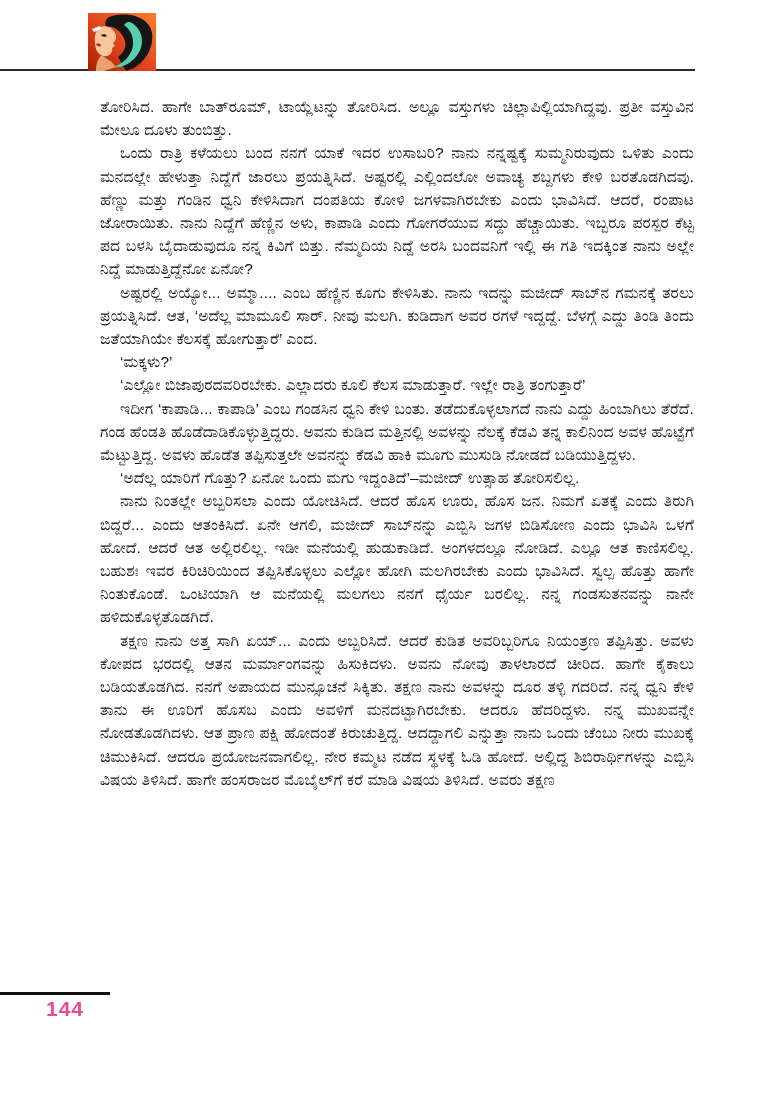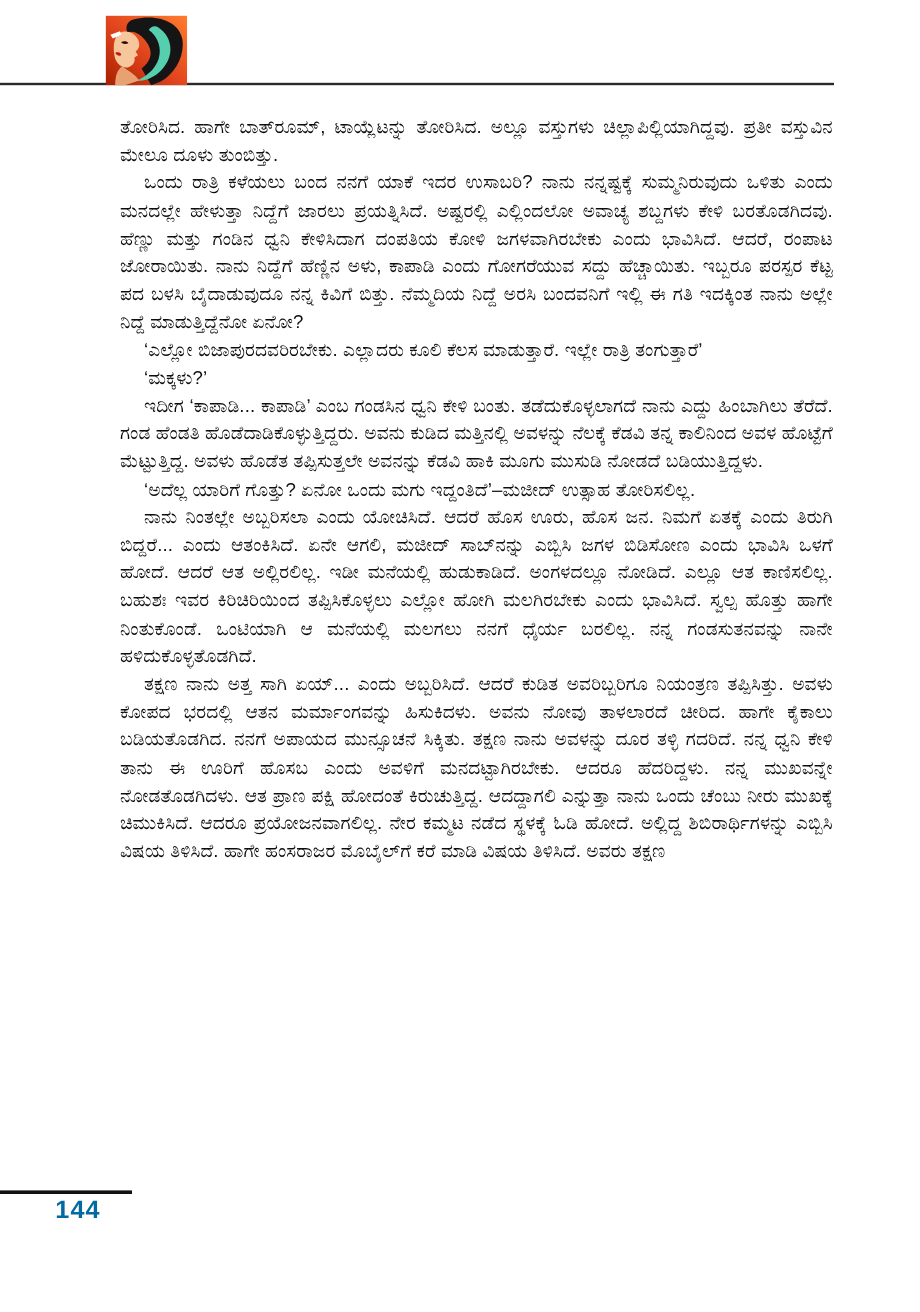--- a/index.html
+++ b/index.html
@@ -49,21 +49,21 @@
     width: 110px; height: 3px;
     background: #111111;
   }
   .page-number {
     position: absolute;
     left: 36px; top: 997px;
     width: 58px;
     font-size: 21px;
     font-weight: bold;
     letter-spacing: 1px;
-    color: #0369a1;
+    color: #ec4899;
     text-align: center;
   }
 </style>
 </head>
 <body>
 
 <div class="page">
 
   <div class="header-rule"></div>
 
@@ -89,22 +89,23 @@
     <path fill="#2a0a00" d="M13,22 C15,21 18,21 19,23 C17,24 14,24 13,22 Z"></path>
 
     <path fill="#ffffff" d="M4,16 L12,13 L13,16 L6,19 Z"></path>
 
     <path fill="#c01800" d="M8,31 C11,30 13,31 13,33 C11,34 9,33 8,31 Z"></path>
   </svg>
 
   <div class="content">
     <p>ತೋರಿಸಿದ. ಹಾಗೇ ಬಾತ್‌ರೂಮ್, ಟಾಯ್ಲೆಟನ್ನು ತೋರಿಸಿದ. ಅಲ್ಲೂ ವಸ್ತುಗಳು ಚಿಲ್ಲಾಪಿಲ್ಲಿಯಾಗಿದ್ದವು. ಪ್ರತೀ ವಸ್ತುವಿನ ಮೇಲೂ ದೂಳು ತುಂಬಿತ್ತು.</p>
     <p class="indent">ಒಂದು ರಾತ್ರಿ ಕಳೆಯಲು ಬಂದ ನನಗೆ ಯಾಕೆ ಇದರ ಉಸಾಬರಿ? ನಾನು ನನ್ನಷ್ಟಕ್ಕೆ ಸುಮ್ಮನಿರುವುದು ಒಳಿತು ಎಂದು ಮನದಲ್ಲೇ ಹೇಳುತ್ತಾ ನಿದ್ದೆಗೆ ಜಾರಲು ಪ್ರಯತ್ನಿಸಿದೆ. ಅಷ್ಟರಲ್ಲಿ ಎಲ್ಲಿಂದಲೋ ಅವಾಚ್ಯ ಶಬ್ದಗಳು ಕೇಳಿ ಬರತೊಡಗಿದವು. ಹೆಣ್ಣು ಮತ್ತು ಗಂಡಿನ ಧ್ವನಿ ಕೇಳಿಸಿದಾಗ ದಂಪತಿಯ ಕೋಳಿ ಜಗಳವಾಗಿರಬೇಕು ಎಂದು ಭಾವಿಸಿದೆ. ಆದರೆ, ರಂಪಾಟ ಜೋರಾಯಿತು. ನಾನು ನಿದ್ದೆಗೆ ಹೆಣ್ಣಿನ ಅಳು, ಕಾಪಾಡಿ ಎಂದು ಗೋಗರೆಯುವ ಸದ್ದು ಹೆಚ್ಚಾಯಿತು. ಇಬ್ಬರೂ ಪರಸ್ಪರ ಕೆಟ್ಟ ಪದ ಬಳಸಿ ಬೈದಾಡುವುದೂ ನನ್ನ ಕಿವಿಗೆ ಬಿತ್ತು. ನೆಮ್ಮದಿಯ ನಿದ್ದೆ ಅರಸಿ ಬಂದವನಿಗೆ ಇಲ್ಲಿ ಈ ಗತಿ ಇದಕ್ಕಿಂತ ನಾನು ಅಲ್ಲೇ ನಿದ್ದೆ ಮಾಡುತ್ತಿದ್ದೆನೋ ಏನೋ?</p>
+    <p class="indent">ಅಷ್ಟರಲ್ಲಿ ಅಯ್ಯೋ... ಅಮ್ಮಾ.... ಎಂಬ ಹೆಣ್ಣಿನ ಕೂಗು ಕೇಳಿಸಿತು. ನಾನು ಇದನ್ನು ಮಜೀದ್ ಸಾಬ್‌ನ ಗಮನಕ್ಕೆ ತರಲು ಪ್ರಯತ್ನಿಸಿದೆ. ಆತ, ‘ಅದೆಲ್ಲ ಮಾಮೂಲಿ ಸಾರ್. ನೀವು ಮಲಗಿ. ಕುಡಿದಾಗ ಅವರ ರಗಳೆ ಇದ್ದದ್ದೆ. ಬೆಳಗ್ಗೆ ಎದ್ದು ತಿಂಡಿ ತಿಂದು ಜತೆಯಾಗಿಯೇ ಕೆಲಸಕ್ಕೆ ಹೋಗುತ್ತಾರೆ’ ಎಂದ.</p>
+    <p class="indent">‘ಮಕ್ಕಳು?’</p>
     <p class="indent">‘ಎಲ್ಲೋ ಬಿಜಾಪುರದವರಿರಬೇಕು. ಎಲ್ಲಾದರು ಕೂಲಿ ಕೆಲಸ ಮಾಡುತ್ತಾರೆ. ಇಲ್ಲೇ ರಾತ್ರಿ ತಂಗುತ್ತಾರೆ’</p>
-    <p class="indent">‘ಮಕ್ಕಳು?’</p>
     <p class="indent">ಇದೀಗ ‘ಕಾಪಾಡಿ... ಕಾಪಾಡಿ’ ಎಂಬ ಗಂಡಸಿನ ಧ್ವನಿ ಕೇಳಿ ಬಂತು. ತಡೆದುಕೊಳ್ಳಲಾಗದೆ ನಾನು ಎದ್ದು ಹಿಂಬಾಗಿಲು ತೆರೆದೆ. ಗಂಡ ಹೆಂಡತಿ ಹೊಡೆದಾಡಿಕೊಳ್ಳುತ್ತಿದ್ದರು. ಅವನು ಕುಡಿದ ಮತ್ತಿನಲ್ಲಿ ಅವಳನ್ನು ನೆಲಕ್ಕೆ ಕೆಡವಿ ತನ್ನ ಕಾಲಿನಿಂದ ಅವಳ ಹೊಟ್ಟೆಗೆ ಮೆಟ್ಟುತ್ತಿದ್ದ. ಅವಳು ಹೊಡೆತ ತಪ್ಪಿಸುತ್ತಲೇ ಅವನನ್ನು ಕೆಡವಿ ಹಾಕಿ ಮೂಗು ಮುಸುಡಿ ನೋಡದೆ ಬಡಿಯುತ್ತಿದ್ದಳು.</p>
     <p class="indent">‘ಅದೆಲ್ಲ ಯಾರಿಗೆ ಗೊತ್ತು? ಏನೋ ಒಂದು ಮಗು ಇದ್ದಂತಿದೆ’–ಮಜೀದ್ ಉತ್ಸಾಹ ತೋರಿಸಲಿಲ್ಲ.</p>
     <p class="indent">ನಾನು ನಿಂತಲ್ಲೇ ಅಬ್ಬರಿಸಲಾ ಎಂದು ಯೋಚಿಸಿದೆ. ಆದರೆ ಹೊಸ ಊರು, ಹೊಸ ಜನ. ನಿಮಗೆ ಏತಕ್ಕೆ ಎಂದು ತಿರುಗಿ ಬಿದ್ದರೆ... ಎಂದು ಆತಂಕಿಸಿದೆ. ಏನೇ ಆಗಲಿ, ಮಜೀದ್ ಸಾಬ್‌ನನ್ನು ಎಬ್ಬಿಸಿ ಜಗಳ ಬಿಡಿಸೋಣ ಎಂದು ಭಾವಿಸಿ ಒಳಗೆ ಹೋದೆ. ಆದರೆ ಆತ ಅಲ್ಲಿರಲಿಲ್ಲ. ಇಡೀ ಮನೆಯಲ್ಲಿ ಹುಡುಕಾಡಿದೆ. ಅಂಗಳದಲ್ಲೂ ನೋಡಿದೆ. ಎಲ್ಲೂ ಆತ ಕಾಣಿಸಲಿಲ್ಲ. ಬಹುಶಃ ಇವರ ಕಿರಿಚಿರಿಯಿಂದ ತಪ್ಪಿಸಿಕೊಳ್ಳಲು ಎಲ್ಲೋ ಹೋಗಿ ಮಲಗಿರಬೇಕು ಎಂದು ಭಾವಿಸಿದೆ. ಸ್ವಲ್ಪ ಹೊತ್ತು ಹಾಗೇ ನಿಂತುಕೊಂಡೆ. ಒಂಟಿಯಾಗಿ ಆ ಮನೆಯಲ್ಲಿ ಮಲಗಲು ನನಗೆ ಧೈರ್ಯ ಬರಲಿಲ್ಲ. ನನ್ನ ಗಂಡಸುತನವನ್ನು ನಾನೇ ಹಳಿದುಕೊಳ್ಳತೊಡಗಿದೆ.</p>
     <p class="indent">ತಕ್ಷಣ ನಾನು ಅತ್ತ ಸಾಗಿ ಏಯ್... ಎಂದು ಅಬ್ಬರಿಸಿದೆ. ಆದರೆ ಕುಡಿತ ಅವರಿಬ್ಬರಿಗೂ ನಿಯಂತ್ರಣ ತಪ್ಪಿಸಿತ್ತು. ಅವಳು ಕೋಪದ ಭರದಲ್ಲಿ ಆತನ ಮರ್ಮಾಂಗವನ್ನು ಹಿಸುಕಿದಳು. ಅವನು ನೋವು ತಾಳಲಾರದೆ ಚೀರಿದ. ಹಾಗೇ ಕೈಕಾಲು ಬಡಿಯತೊಡಗಿದ. ನನಗೆ ಅಪಾಯದ ಮುನ್ಸೂಚನೆ ಸಿಕ್ಕಿತು. ತಕ್ಷಣ ನಾನು ಅವಳನ್ನು ದೂರ ತಳ್ಳಿ ಗದರಿದೆ. ನನ್ನ ಧ್ವನಿ ಕೇಳಿ ತಾನು ಈ ಊರಿಗೆ ಹೊಸಬ ಎಂದು ಅವಳಿಗೆ ಮನದಟ್ಟಾಗಿರಬೇಕು. ಆದರೂ ಹೆದರಿದ್ದಳು. ನನ್ನ ಮುಖವನ್ನೇ ನೋಡತೊಡಗಿದಳು. ಆತ ಪ್ರಾಣ ಪಕ್ಷಿ ಹೋದಂತೆ ಕಿರುಚುತ್ತಿದ್ದ. ಆದದ್ದಾಗಲಿ ಎನ್ನುತ್ತಾ ನಾನು ಒಂದು ಚೆಂಬು ನೀರು ಮುಖಕ್ಕೆ ಚಿಮುಕಿಸಿದೆ. ಆದರೂ ಪ್ರಯೋಜನವಾಗಲಿಲ್ಲ. ನೇರ ಕಮ್ಮಟ ನಡೆದ ಸ್ಥಳಕ್ಕೆ ಓಡಿ ಹೋದೆ. ಅಲ್ಲಿದ್ದ ಶಿಬಿರಾರ್ಥಿಗಳನ್ನು ಎಬ್ಬಿಸಿ ವಿಷಯ ತಿಳಿಸಿದೆ. ಹಾಗೇ ಹಂಸರಾಜರ ಮೊಬೈಲ್‌ಗೆ ಕರೆ ಮಾಡಿ ವಿಷಯ ತಿಳಿಸಿದೆ. ಅವರು ತಕ್ಷಣ</p>
   </div>
 
   <div class="footer-rule"></div>
   <div class="page-number">144</div>
 
 </div>

